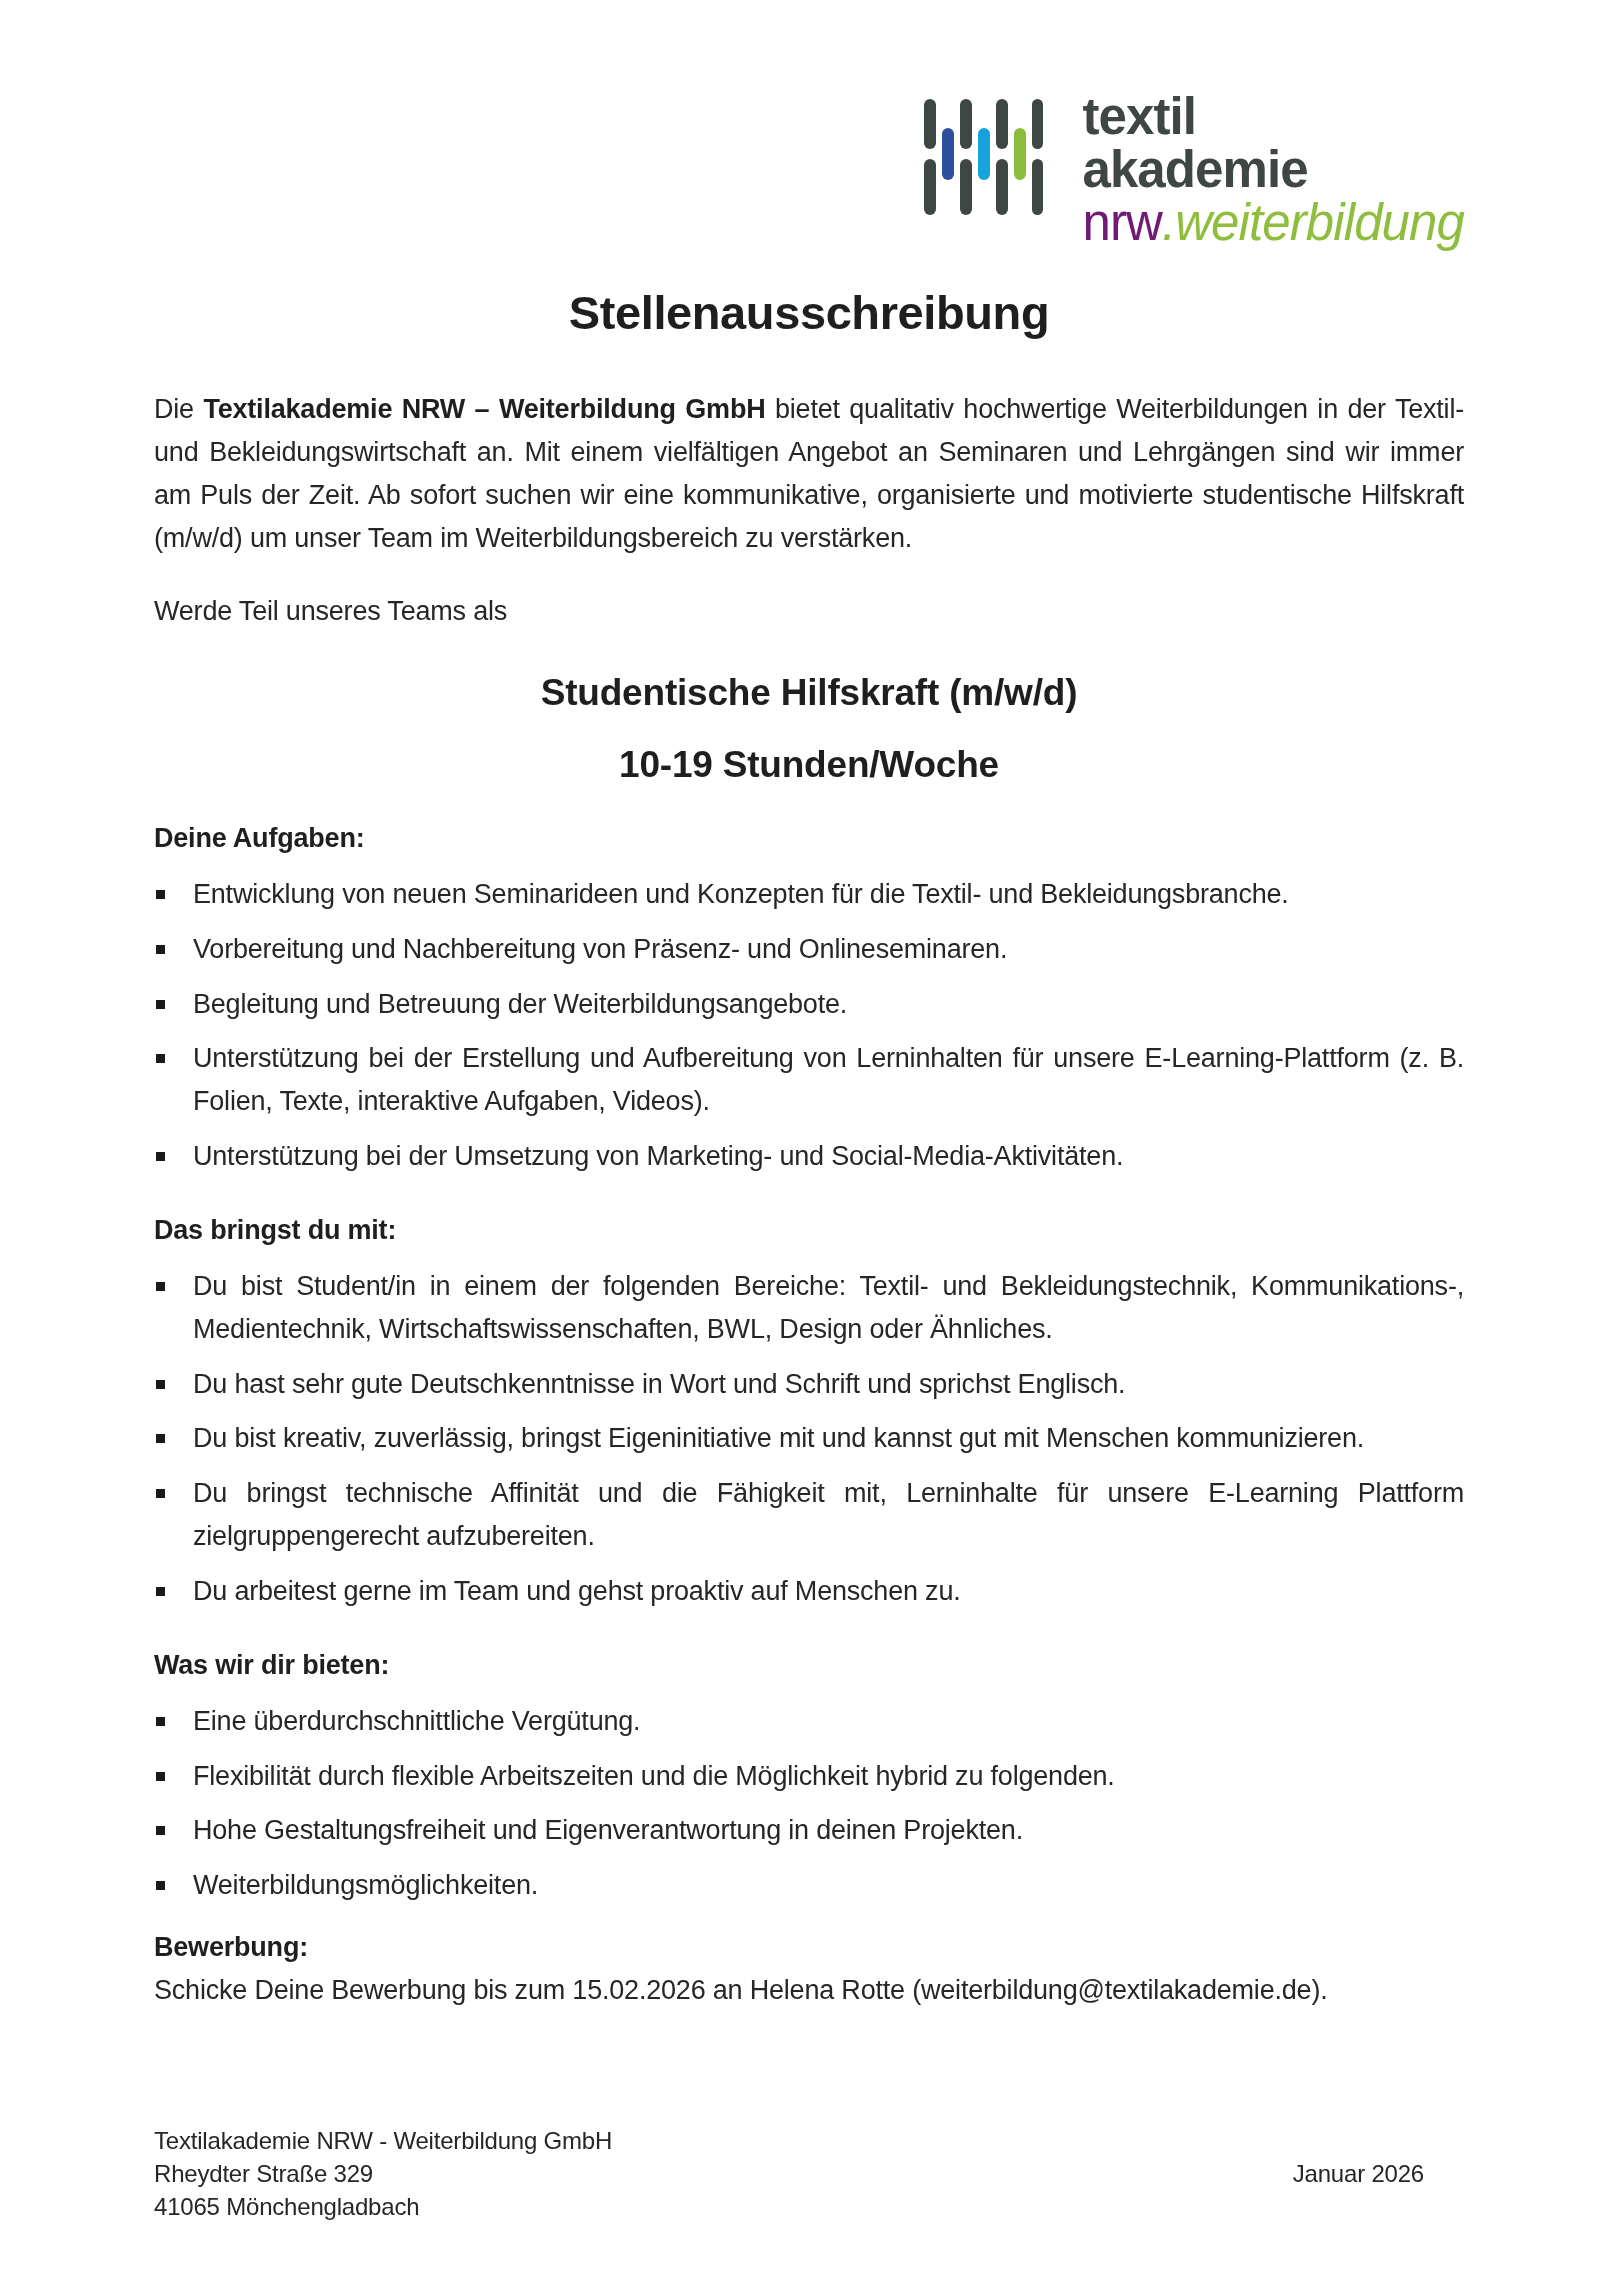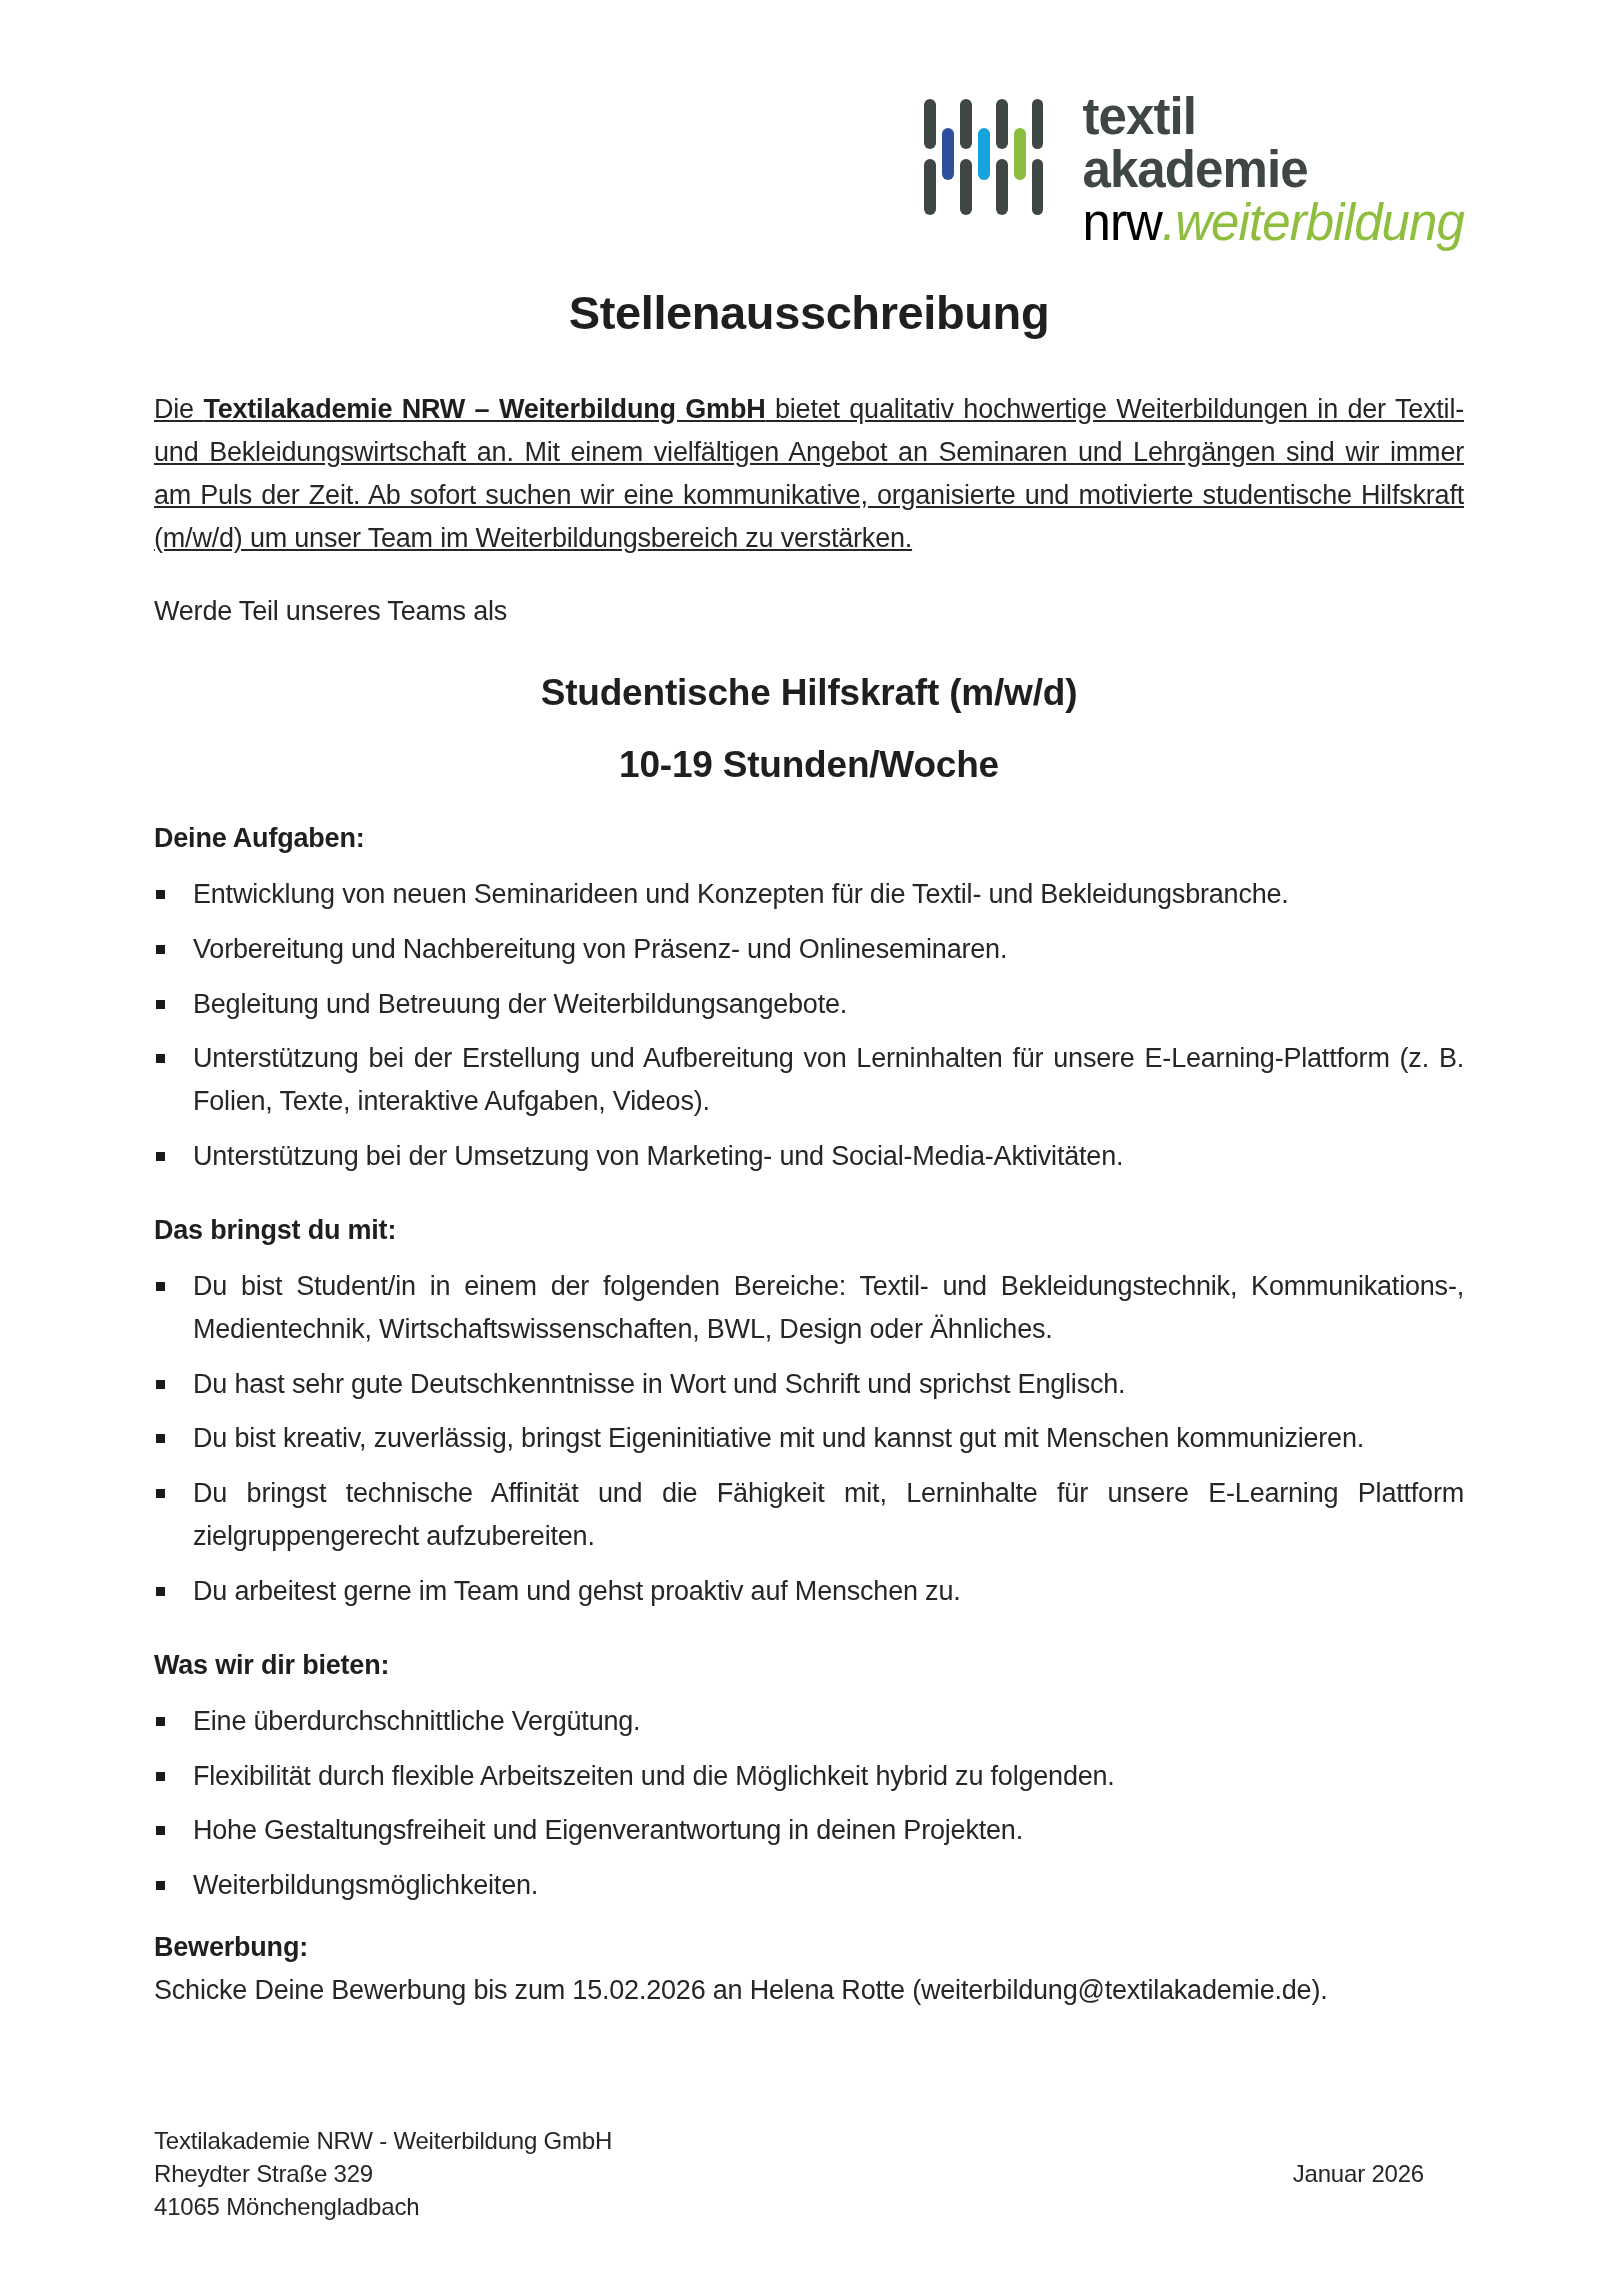--- a/index.html
+++ b/index.html
@@ -29,34 +29,34 @@
   .seg.top { height: 50px; }
   .seg.bot { height: 56px; margin-top: 9.9px; }
   .lm-col.mid .seg { height: 52px; margin-top: 29px; }
   .seg.c-blue  { background: #2d4f9e; }
   .seg.c-cyan  { background: #14a3dc; }
   .seg.c-green { background: #8abc3e; }
 
   .logo-text { line-height: 53px; white-space: nowrap; }
   .lt-bold { display: block; font-size: 51px; font-weight: 700; color: #3f4745; letter-spacing: -0.9px; }
   .lt-line3 { display: block; font-size: 51px; letter-spacing: -0.9px; }
-  .lt-nrw   { font-weight: 400; color: #000000; }
+  .lt-nrw   { font-weight: 400; color: #701a75; }
   .lt-green { font-weight: 400; font-style: italic; color: #8fbe3f; }
 
   
   .doc-title {
     margin-top: 36px;
     text-align: center;
     font-size: 47px;
     line-height: 56px;
     font-weight: 700;
     color: #1f1f1f;
     letter-spacing: -0.4px;
   }
-  .intro { margin-top: 47px; font-size: 27px; line-height: 43px; text-align: justify; text-decoration: underline; }
+  .intro { margin-top: 47px; font-size: 27px; line-height: 43px; text-align: justify; }
   .intro b { color: #1f1f1f; }
   .lead  { margin-top: 30px; font-size: 27px; line-height: 43px; }
   .h2 {
     margin-top: 38px;
     text-align: center;
     font-size: 37px;
     line-height: 43px;
     font-weight: 700;
     color: #1f1f1f;
   }

